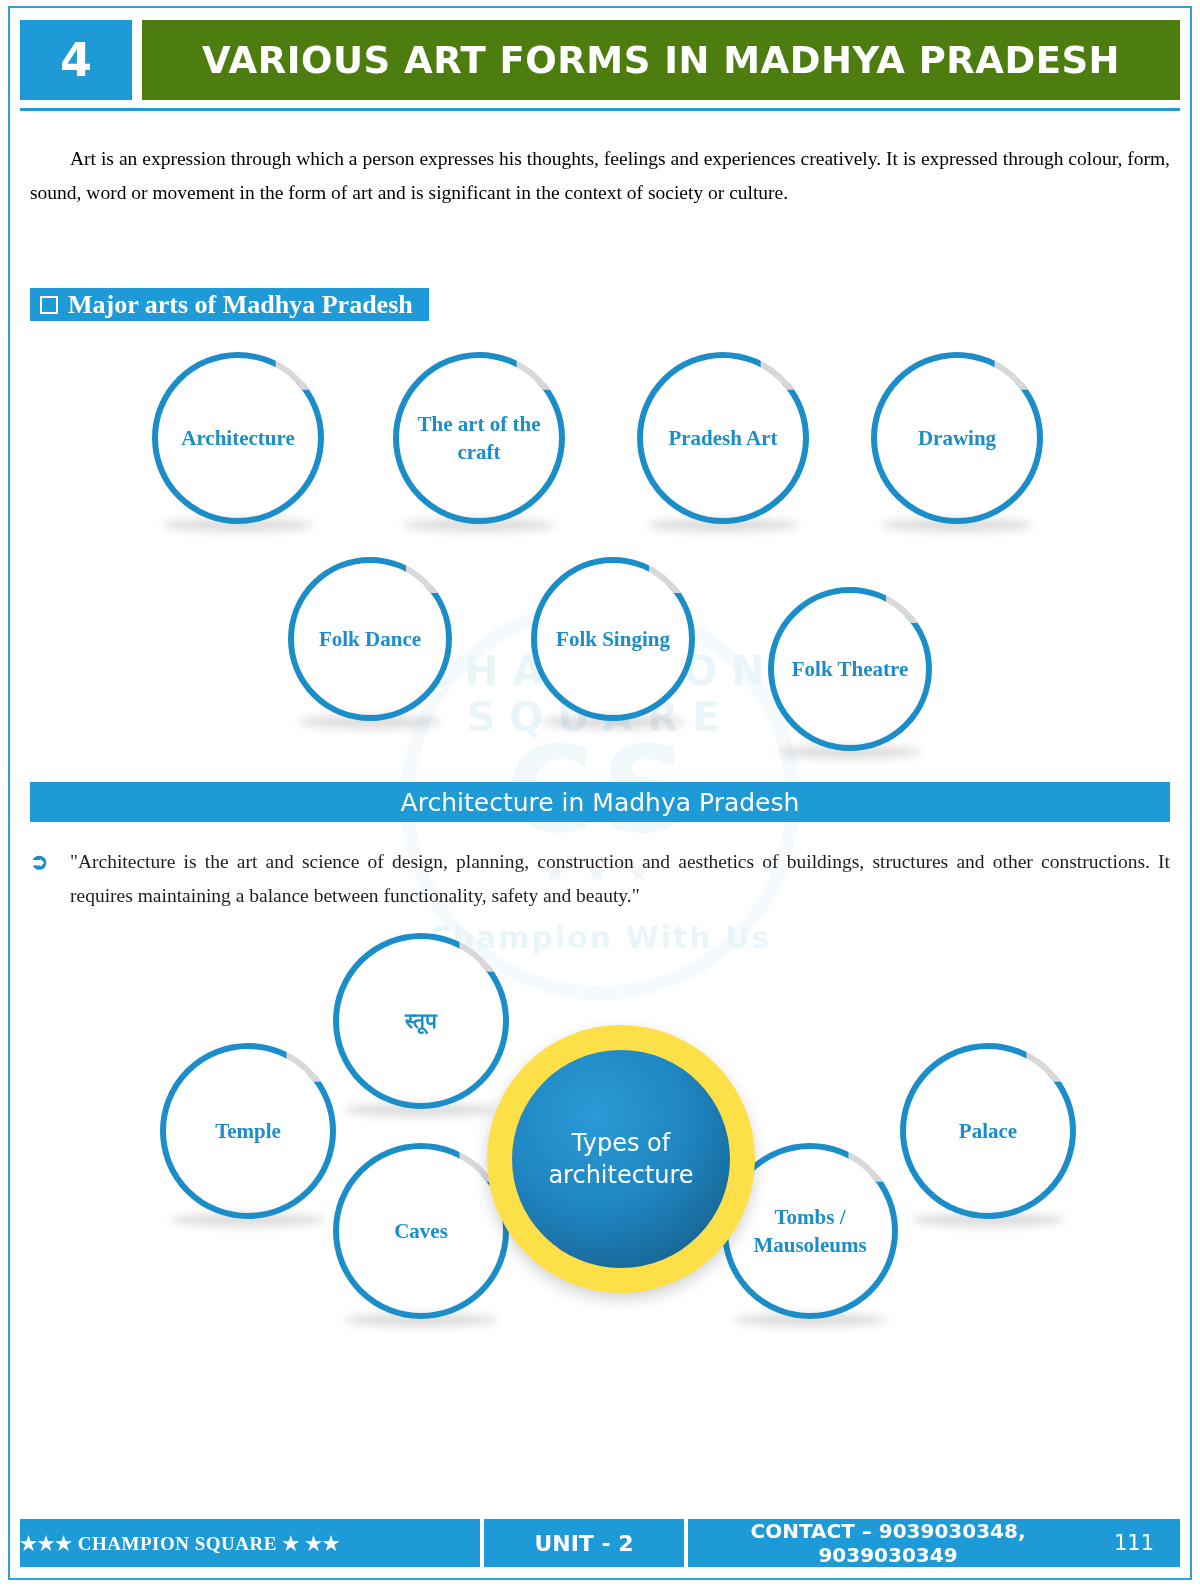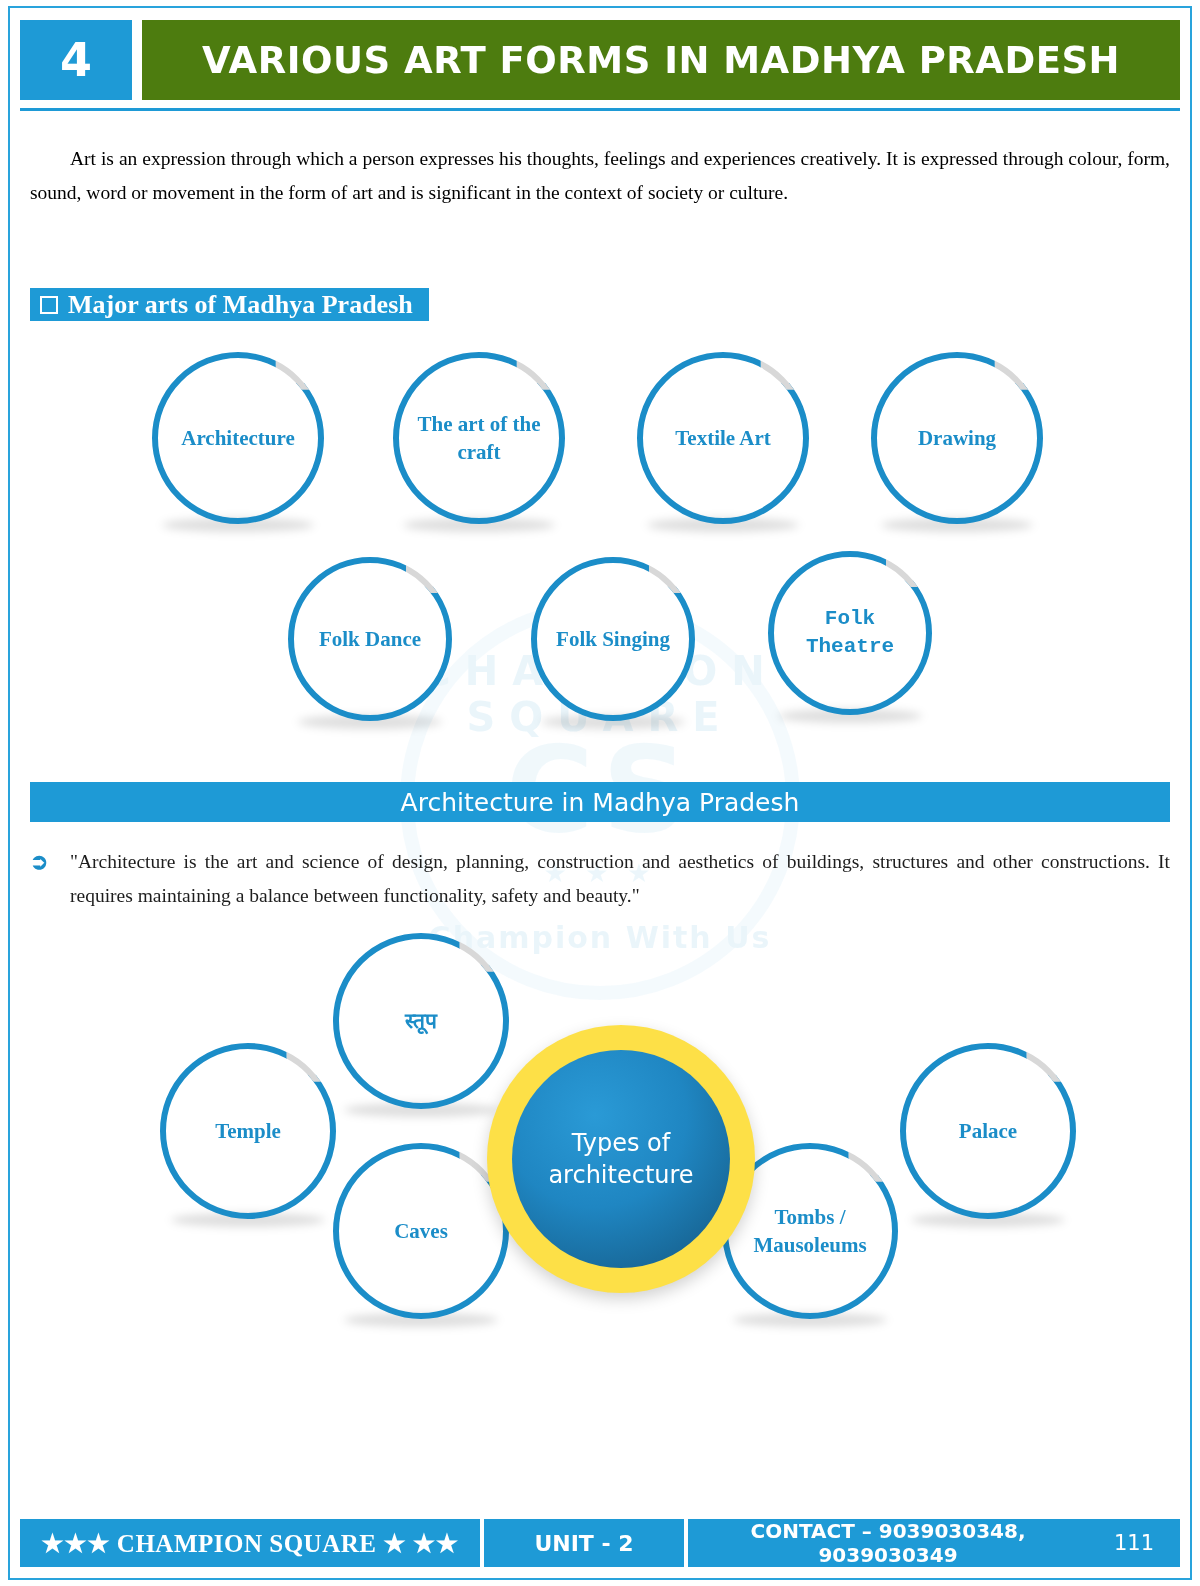--- a/index.html
+++ b/index.html
@@ -258,22 +258,21 @@
     left: 20px; top: 1519px;
     width: 1160px; height: 48px;
     background: #1e9ad6;
     display: flex;
     align-items: center;
     color: #ffffff;
     font-family: "DejaVu Sans", sans-serif;
   }
   .footer-left {
     width: 460px;
-    text-align: center;
-    font-size: 25px;
+    font-size: 19px;
     font-weight: bold;
     font-family: "Liberation Serif", serif;
     letter-spacing: 0.5px;
   }
   .footer-sep { width: 4px; height: 48px; background: #ffffff; }
   .footer-unit {
     width: 200px;
     text-align: center;
     font-size: 22px;
     font-weight: bold;
@@ -328,21 +327,21 @@
   <div class="bubble" style="left:393px; top:352px;">
     <span class="ring"></span>
     <span class="ring2"></span>
     <span class="shadow"></span>
     <span class="label">The art of the craft</span>
   </div>
   <div class="bubble" style="left:637px; top:352px;">
     <span class="ring"></span>
     <span class="ring2"></span>
     <span class="shadow"></span>
-    <span class="label">Textile Art</span>
+    <span class="label">Pradesh Art</span>
   </div>
   <div class="bubble" style="left:871px; top:352px;">
     <span class="ring"></span>
     <span class="ring2"></span>
     <span class="shadow"></span>
     <span class="label">Drawing</span>
   </div>
 </div>
 
 <div class="row2">
@@ -351,21 +350,21 @@
     <span class="ring2"></span>
     <span class="shadow"></span>
     <span class="label">Folk Dance</span>
   </div>
   <div class="bubble" style="left:531px; top:557px;">
     <span class="ring"></span>
     <span class="ring2"></span>
     <span class="shadow"></span>
     <span class="label">Folk Singing</span>
   </div>
-  <div class="bubble" style="left:768px; top:551px;font-family:Liberation Mono, monospace;">
+  <div class="bubble" style="left:768px; top:587px;">
     <span class="ring"></span>
     <span class="ring2"></span>
     <span class="shadow"></span>
     <span class="label">Folk Theatre</span>
   </div>
 </div>
 
 <div class="arch-banner">Architecture in Madhya Pradesh</div>
 
 <div class="quote-wrap">

